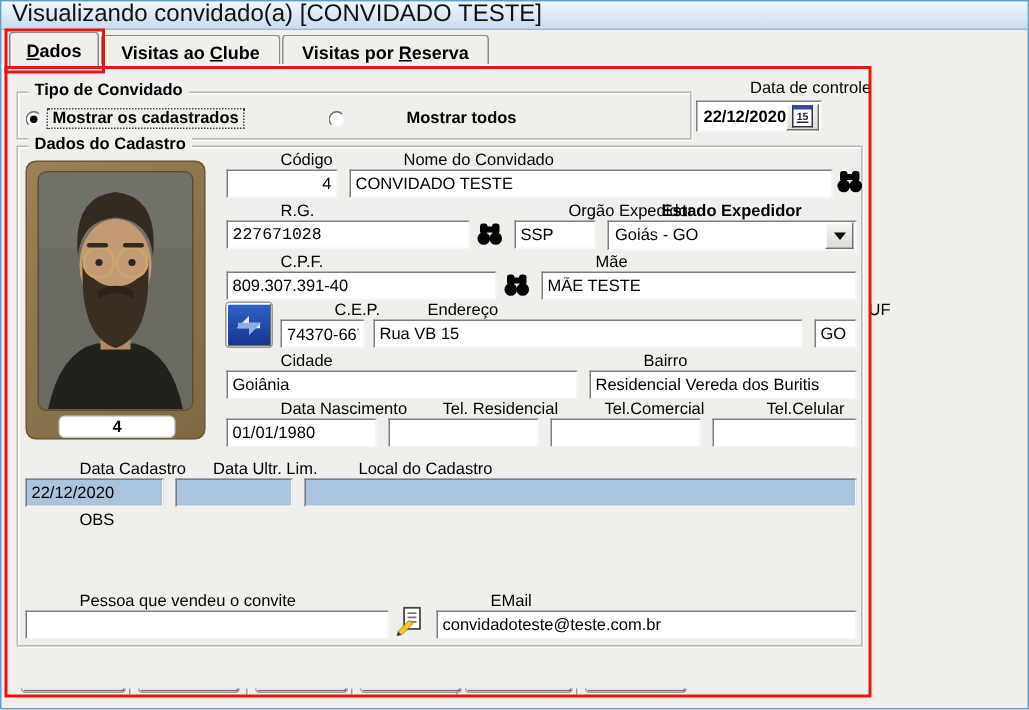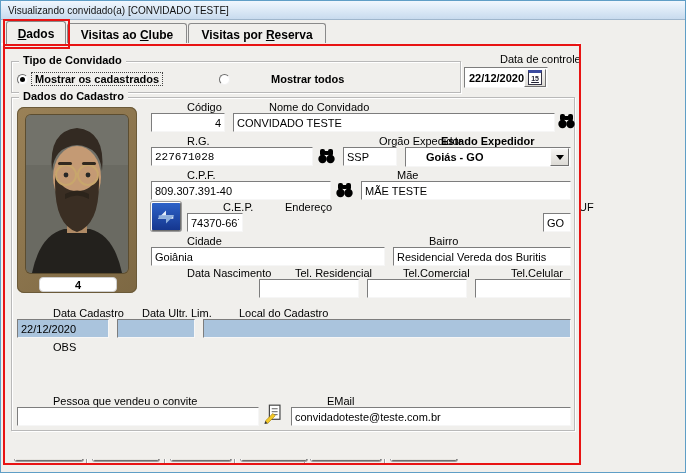--- a/index.html
+++ b/index.html
@@ -1,21 +1,21 @@
 <!DOCTYPE html>
 <html><head>
 <meta charset="utf-8">
 <style>
   html,body{margin:0;padding:0;background:#d8d8d8;font-family:"Liberation Sans",sans-serif;}
   .window{position:relative;width:684px;height:471px;background:#f0efec;border:1px solid #5f9ec6;
           overflow:hidden;font-size:11px;color:#000;}
   
   .titlebar{position:absolute;left:0;top:0;width:100%;height:19px;
             background:linear-gradient(#f0f7fe,#c8dbee);border-bottom:1px solid #9fb6cc;
-            display:flex;align-items:center;padding-left:7px;box-sizing:border-box;font-size:10px;color:#111;}
+            display:flex;align-items:center;padding-left:7px;box-sizing:border-box;font-size:16px;color:#111;}
   
   .tab{position:absolute;background:#f0efec;border:1px solid #8a8a8a;border-bottom:none;
        border-radius:3px 3px 0 0;display:flex;align-items:center;justify-content:center;
        font-weight:bold;font-size:12px;cursor:default;}
   .tab.active{z-index:3;}
   .tabline{position:absolute;left:0;top:42px;width:579px;height:2px;background:#fbfbfb;border-top:1px solid #fff;}
   .redbox{position:absolute;border:2px solid #e81313;pointer-events:none;z-index:9;}
   
   .page{position:absolute;left:2px;top:42px;width:573px;height:416px;background:#f0efec;z-index:1;}
   
@@ -38,21 +38,21 @@
   .btn.disabled{color:#9c9c9c;text-shadow:1px 1px 0 #fff;cursor:default;}
   .sep{position:absolute;top:432px;height:30px;width:0;border-left:1px solid #9a9a9a;border-right:1px solid #fdfdfd;}
   
   .radio{position:absolute;width:11px;height:11px;border-radius:50%;background:#fff;
          border:1px solid;border-color:#6d6d6d #f2f2f2 #f2f2f2 #6d6d6d;box-sizing:border-box;}
   .radio .dot{position:absolute;left:2px;top:2px;width:5px;height:5px;border-radius:50%;background:#000;}
   .focusdots{outline:1px dotted #444;padding:0 3px;}
   
   .combo{position:absolute;height:20px;box-sizing:border-box;background:#fff;
          border:1px solid;border-color:#7d7d7d #f6f6f6 #f6f6f6 #7d7d7d;display:flex;align-items:center;}
-  .combo .val{flex:1;padding-left:20px;font-weight:bold;}
+  .combo .val{flex:1;padding-left:4px;font-weight:normal;}
   .drop{width:17px;height:16px;margin-right:1px;background:linear-gradient(#f6f5f3,#dcdad5);
         border:1px solid;border-color:#fdfdfd #707070 #707070 #fdfdfd;display:flex;align-items:center;justify-content:center;}
   .arrow-down{width:0;height:0;border-left:4px solid transparent;border-right:4px solid transparent;border-top:5px solid #000;}
   
   .datebox{position:absolute;box-sizing:border-box;background:#fff;border:1px solid;
            border-color:#7d7d7d #f6f6f6 #f6f6f6 #7d7d7d;display:flex;align-items:center;}
   .datebox .val{flex:1;padding-left:4px;font-weight:bold;}
   .calbtn{width:20px;height:16px;margin-right:1px;background:linear-gradient(#f6f5f3,#dcdad5);
           border:1px solid;border-color:#fdfdfd #707070 #707070 #fdfdfd;display:flex;align-items:center;justify-content:center;}
   .calpage{width:12px;height:11px;background:#fff;border:1px solid #334;border-top:3px solid #3a4aa0;
@@ -190,29 +190,31 @@
 
   <div class="cepbtn" style="z-index:2">
     <svg width="22" height="22" viewBox="0 0 24 24">
       <path d="M3 14 L12 5 L12 10 L20 10 L20 14 Z" fill="#e4edf9"></path>
       <path d="M21 10 L12 19 L12 14 L4 14 L4 10 Z" fill="#8fb0dd"></path>
     </svg>
   </div>
   <span class="lbl" style="left:186px;top:200px;z-index:2">C.E.P.</span>
   <input class="tb" style="left: 186px; top: 212px; width: 56px; z-index: 2;" value="74370-667">
   <span class="lbl" style="left:248px;top:200px;z-index:2">Endereço</span>
+  <input class="tb" style="left: 248px; top: 212px; width: 286px; z-index: 2;" value="Rua VB 15">
   <span class="lbl" style="left:542px;top:200px;z-index:2">UF</span>
   <input class="tb" style="left: 542px; top: 212px; width: 28px; z-index: 2;" value="GO">
 
   <span class="lbl" style="left:150px;top:234px;z-index:2">Cidade</span>
   <input class="tb" style="left: 150px; top: 246px; width: 234px; z-index: 2;" value="Goiânia">
   <span class="lbl" style="left:392px;top:234px;z-index:2">Bairro</span>
   <input class="tb" style="left: 392px; top: 246px; width: 178px; z-index: 2;" value="Residencial Vereda dos Buritis">
 
   <span class="lbl" style="left:150px;top:266px;z-index:2">Data Nascimento</span>
+  <input class="tb" style="left: 150px; top: 278px; width: 100px; z-index: 2;" value="01/01/1980">
   <span class="lbl" style="left:258px;top:266px;z-index:2">Tel. Residencial</span>
   <input class="tb" style="left: 258px; top: 278px; width: 100px; z-index: 2;" value="">
   <span class="lbl" style="left:366px;top:266px;z-index:2">Tel.Comercial</span>
   <input class="tb" style="left: 366px; top: 278px; width: 100px; z-index: 2;" value="">
   <span class="lbl" style="left:474px;top:266px;z-index:2">Tel.Celular</span>
   <input class="tb" style="left: 474px; top: 278px; width: 96px; z-index: 2;" value="">
 
   <span class="lbl" style="left:16px;top:306px;z-index:2">Data Cadastro</span>
   <input class="tb ro" style="left: 16px; top: 318px; width: 92px; z-index: 2;" readonly="" value="22/12/2020">
   <span class="lbl" style="left:105px;top:306px;z-index:2">Data Ultr. Lim.</span>

